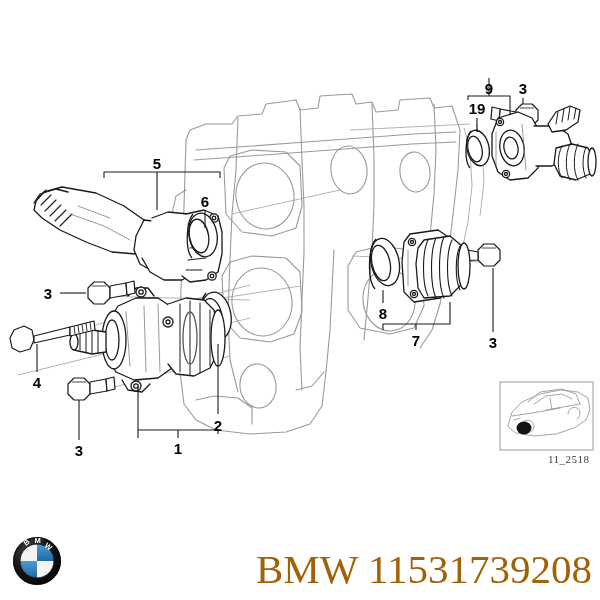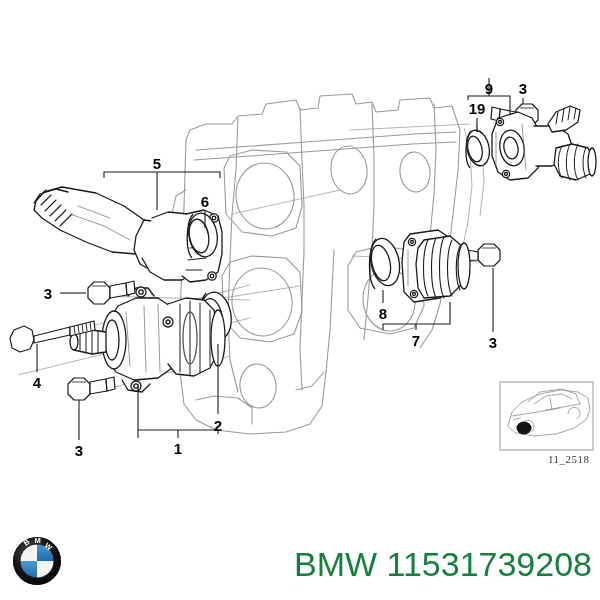--- a/index.html
+++ b/index.html
@@ -38,25 +38,25 @@
     left: 0;
     top: 528px;
     width: 600px;
     height: 72px;
     background: #ffffff;
   }
   #brand-text {
     position: absolute;
     right: 8px;
     top: 545px;
-    font-family: Liberation Sans, sans-serif;
-    font-size: 34px;
+    font-family: Liberation Serif, serif;
+    font-size: 41px;
     font-weight: normal;
     letter-spacing: 0px;
-    color: #15803d;
+    color: #a16207;
     white-space: nowrap;
   }
   #bmw-logo {
     position: absolute;
     left: 12px;
     top: 536px;
     width: 50px;
     height: 50px;
   }
   #inset-caption {

